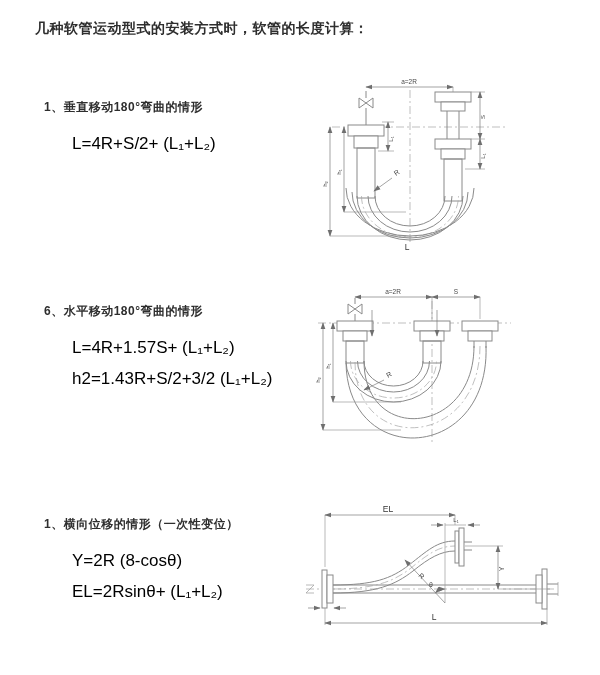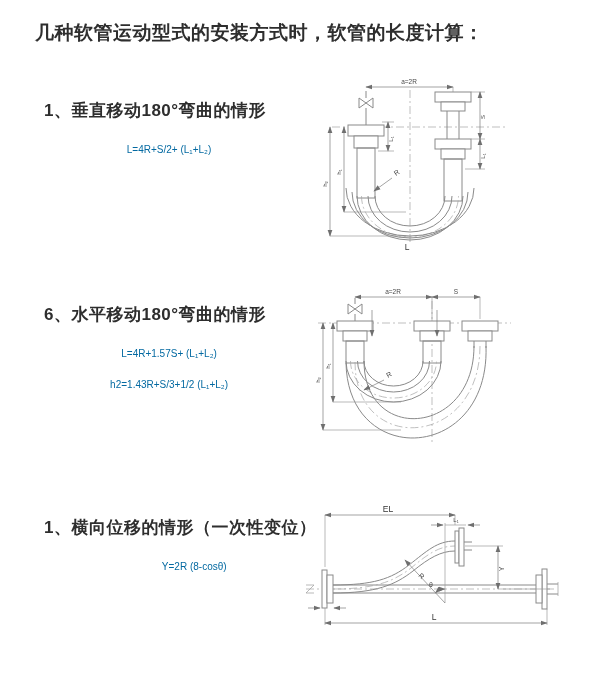--- a/index.html
+++ b/index.html
@@ -1,22 +1,22 @@
 <!DOCTYPE html>
 <html><head>
 <meta charset="utf-8">
 <style>
   html,body{margin:0;padding:0;background:#ffffff;}
   .page{position:relative;width:600px;height:675px;background:#ffffff;overflow:hidden;
         font-family:"Liberation Sans","DejaVu Sans",sans-serif;color:#2e2e2e;}
-  .title{position:absolute;left:35px;top:20px;font-size:19px;font-weight:bold;letter-spacing:.5px;}
+  .title{position:absolute;left:35px;top:20px;font-size:14px;font-weight:bold;letter-spacing:.5px;}
   .section{position:absolute;left:44px;}
   #sec1{top:99px;} #sec2{top:303px;} #sec3{top:516px;}
-  .heading{font-size:17px;font-weight:bold;margin:0 0 12px 0;letter-spacing:.5px;}
-  .formula{font-size:10px;color:#0369a1;margin-left:28px;height:31px;line-height:31px;white-space:nowrap;text-align:center;}
+  .heading{font-size:12px;font-weight:bold;margin:0 0 12px 0;letter-spacing:.5px;}
+  .formula{font-size:17px;color:#000000;margin-left:28px;height:31px;line-height:31px;white-space:nowrap;}
   svg{position:absolute;overflow:visible;}
   svg text{font-family:"Liberation Sans","DejaVu Sans",sans-serif;fill:#4a4a4a;}
   .t6{font-size:6px;} .t65{font-size:6.5px;} .t7{font-size:7px;} .t8{font-size:8.5px;fill:#333;}
   .ln{stroke:#8a8a8a;fill:none;stroke-width:1;}
   .fw{stroke:#8a8a8a;fill:#ffffff;stroke-width:1;}
   .tn{stroke:#9c9c9c;fill:none;stroke-width:.7;}
   .cl{stroke:#a5a5a5;fill:none;stroke-width:.7;stroke-dasharray:8 3 2 3;}
   .dim{stroke:#7d7d7d;fill:none;stroke-width:.7;}
   #svg1{left:308px;top:72px;} #svg2{left:306px;top:284px;} #svg3{left:298px;top:503px;}
 </style>
@@ -28,26 +28,27 @@
   <div class="title">几种软管运动型式的安装方式时，软管的长度计算：</div>
 
   <div class="section" id="sec1">
     <div class="heading">1、垂直移动180°弯曲的情形</div>
     <div class="formula">L=4R+S/2+ (L₁+L₂)</div>
   </div>
 
   <div class="section" id="sec2">
     <div class="heading">6、水平移动180°弯曲的情形</div>
     <div class="formula">L=4R+1.57S+ (L₁+L₂)</div>
-    <div class="formula">h2=1.43R+S/3+1/2 (L₁+L₂)</div>
+    <div class="formula">h2=1.43R+S/2+3/2 (L₁+L₂)</div>
   </div>
 
   <div class="section" id="sec3">
     <div class="heading">1、横向位移的情形（一次性变位）</div>
     <div class="formula">Y=2R (8-cosθ)</div>
+    <div class="formula">EL=2Rsinθ+ (L₁+L₂)</div>
   </div>
 
   <svg id="svg1" width="230" height="185" viewBox="0 0 230 185">
     <defs>
       <pattern id="hb1" width="4" height="4" patternUnits="userSpaceOnUse">
         <path d="M0,4 L4,0 M0,0 L4,4" stroke="#9b9b9b" stroke-width=".5"></path>
       </pattern>
       <marker id="ar1" viewBox="0 0 10 10" refX="9" refY="5" markerWidth="7" markerHeight="7" markerUnits="userSpaceOnUse" orient="auto-start-reverse">
         <path d="M0,1.5 L10,5 L0,8.5 Z" fill="#6f6f6f"></path>
       </marker>

